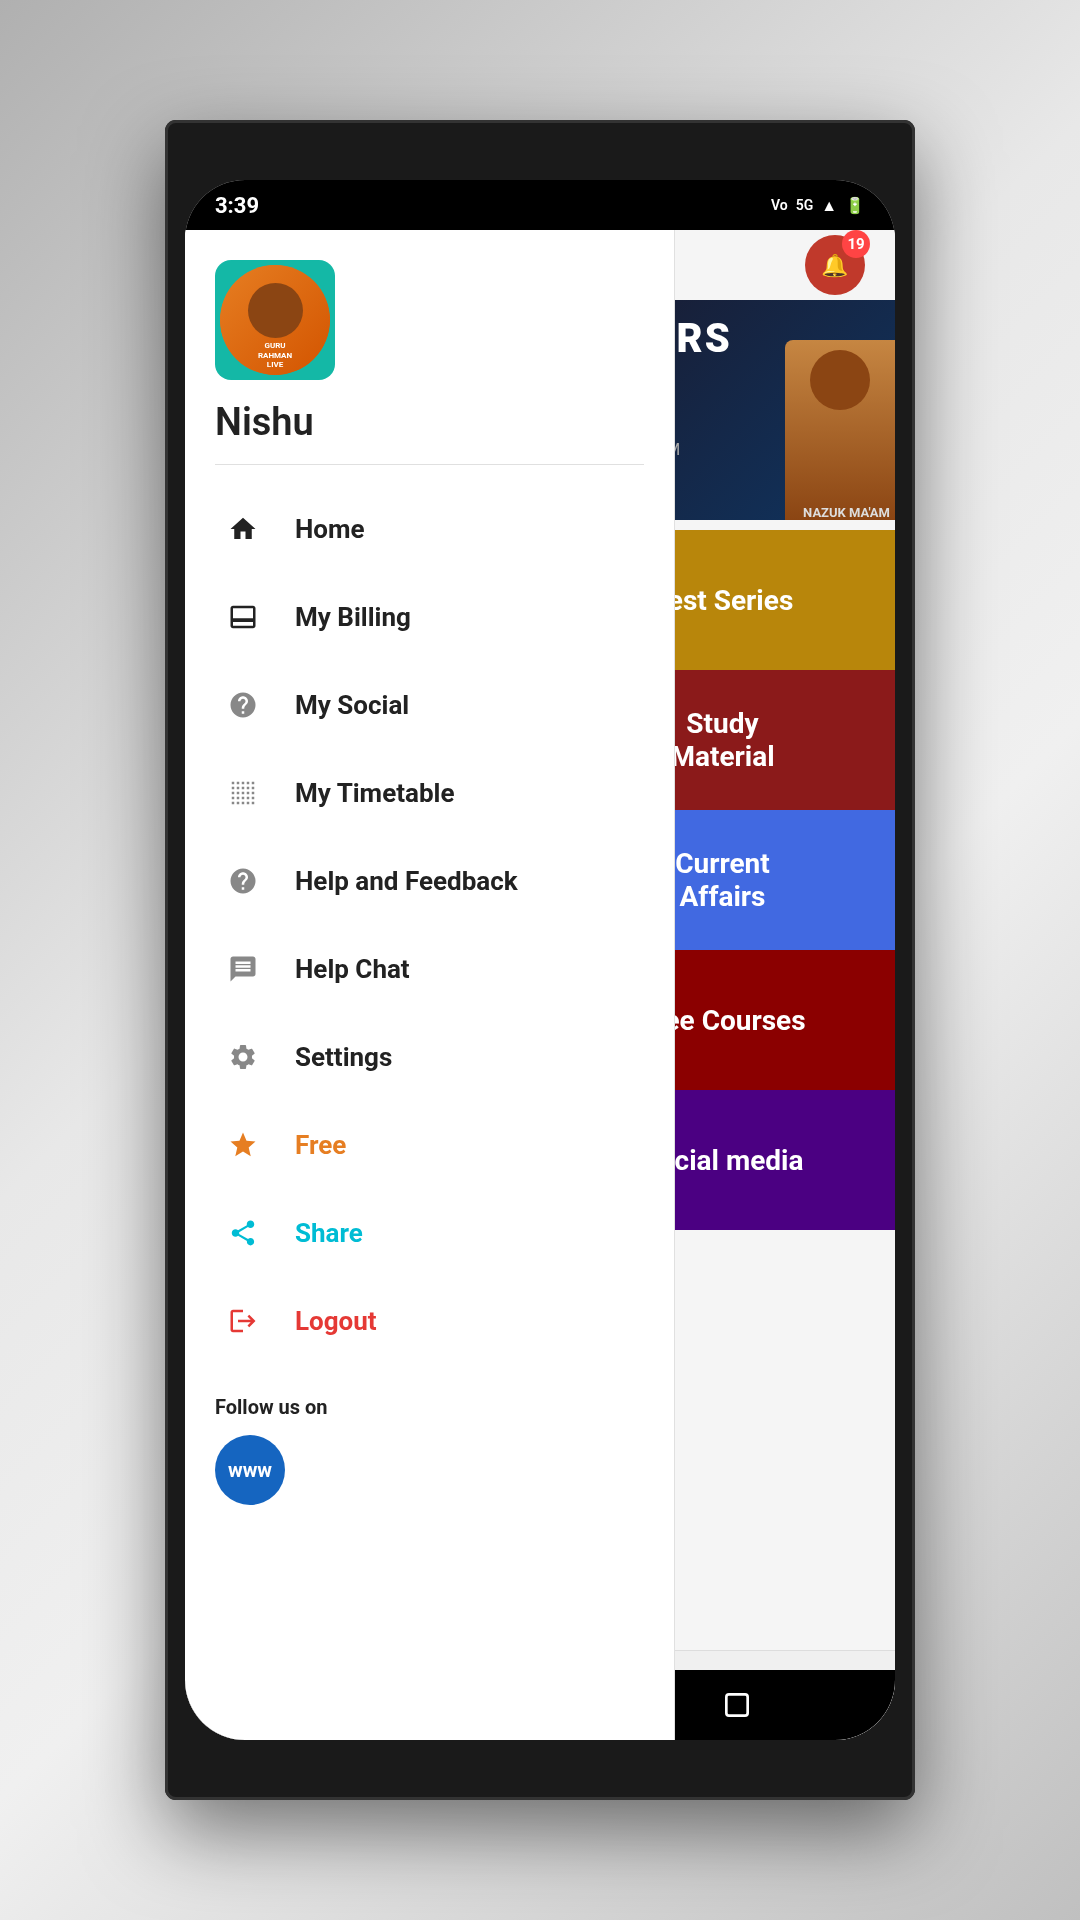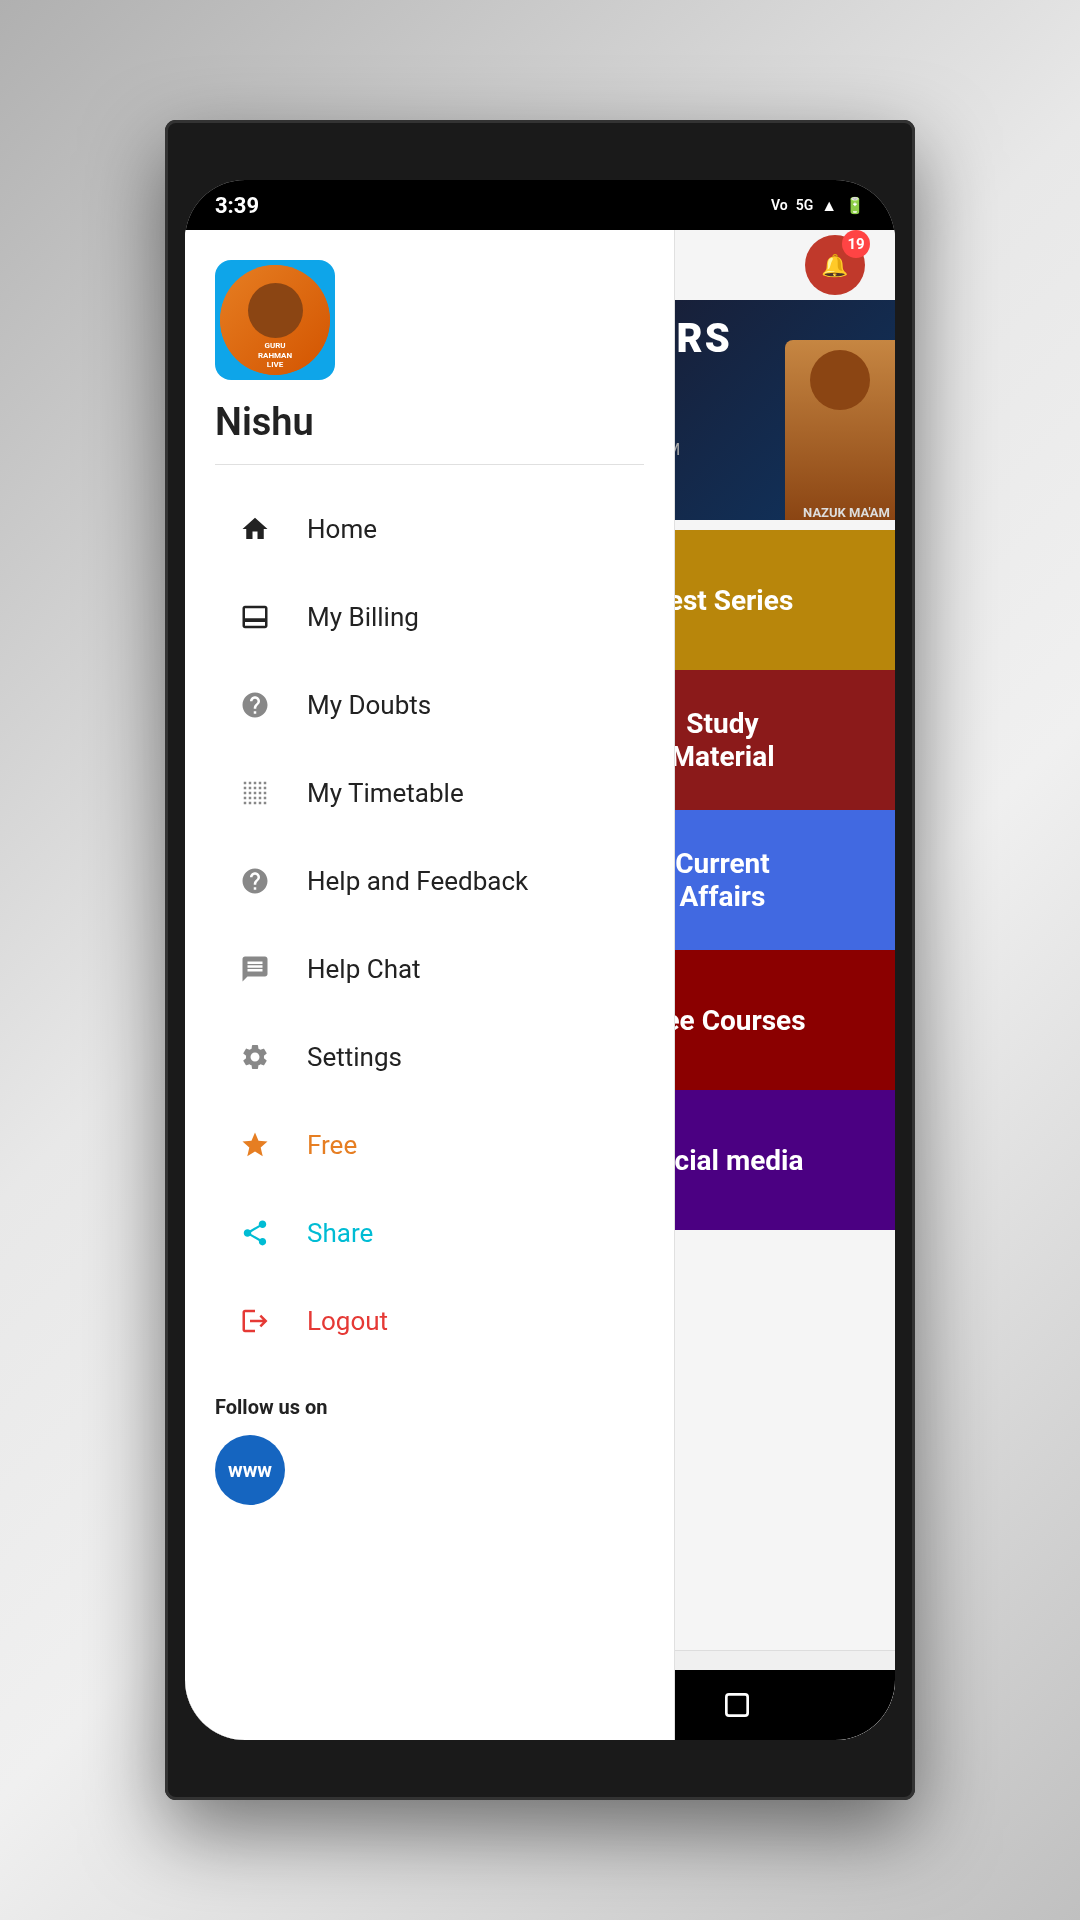--- a/index.html
+++ b/index.html
@@ -210,21 +210,21 @@
       border-right: 1px solid #e0e0e0;
     }
 
     .drawer-header {
       padding: 30px 30px 10px 30px;
     }
 
     .avatar-container {
       width: 120px;
       height: 120px;
-      background: #0ea5e9;
+      background: #14b8a6;
       border-radius: 16px;
       overflow: hidden;
       display: flex;
       align-items: center;
       justify-content: center;
       margin-bottom: 20px;
     }
 
     .avatar-circle {
       width: 110px;
@@ -252,23 +252,24 @@
     }
 
     
     .menu-list {
       padding: 0 0 20px 0;
     }
 
     .menu-item {
       display: flex;
       align-items: center;
-      padding: 22px 48px;
+      padding: 22px 36px;
       cursor: pointer;
       gap: 30px;
+      font-weight: bold;
     }
 
     .menu-icon {
       width: 44px;
       height: 44px;
       display: flex;
       align-items: center;
       justify-content: center;
       font-size: 26px;
       flex-shrink: 0;
@@ -445,21 +446,21 @@
               </div>
               <span class="menu-label">My Billing</span>
             </div>
 
             <div class="menu-item">
               <div class="menu-icon icon-doubts">
                 <svg viewBox="0 0 24 24" fill="currentColor" style="width:30px;height:30px;color:#888;">
                   <path d="M12 2C6.48 2 2 6.48 2 12s4.48 10 10 10 10-4.48 10-10S17.52 2 12 2zm1 17h-2v-2h2v2zm2.07-7.75l-.9.92C13.45 12.9 13 13.5 13 15h-2v-.5c0-1.1.45-2.1 1.17-2.83l1.24-1.26c.37-.36.59-.86.59-1.41 0-1.1-.9-2-2-2s-2 .9-2 2H8c0-2.21 1.79-4 4-4s4 1.79 4 4c0 .88-.36 1.68-.93 2.25z"></path>
                 </svg>
               </div>
-              <span class="menu-label">My Doubts</span>
+              <span class="menu-label">My Social</span>
             </div>
 
             <div class="menu-item">
               <div class="menu-icon icon-timetable">
                 <svg viewBox="0 0 24 24" fill="currentColor" style="width:30px;height:30px;color:#888;">
                   <path d="M3 3h2v2H3zm4 0h2v2H7zm4 0h2v2h-2zm4 0h2v2h-2zm4 0h2v2h-2zM3 7h2v2H3zm4 0h2v2H7zm4 0h2v2h-2zm4 0h2v2h-2zm4 0h2v2h-2zM3 11h2v2H3zm4 0h2v2H7zm4 0h2v2h-2zm4 0h2v2h-2zm4 0h2v2h-2zM3 15h2v2H3zm4 0h2v2H7zm4 0h2v2h-2zm4 0h2v2h-2zm4 0h2v2h-2zM3 19h2v2H3zm4 0h2v2H7zm4 0h2v2h-2zm4 0h2v2h-2zm4 0h2v2h-2z"></path>
                 </svg>
               </div>
               <span class="menu-label">My Timetable</span>
             </div>

